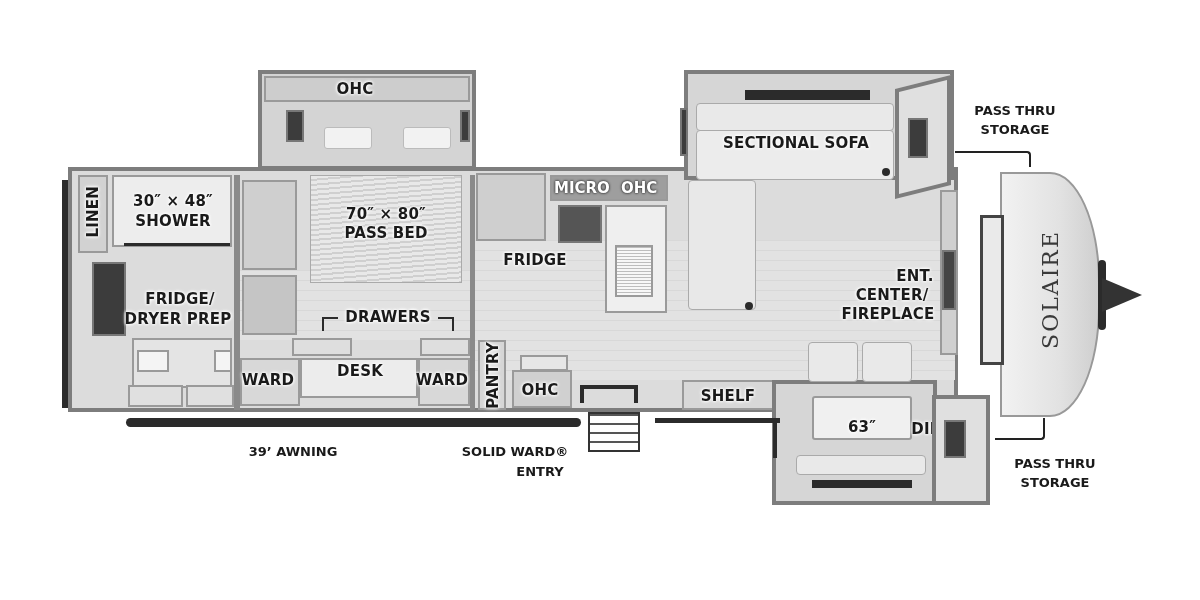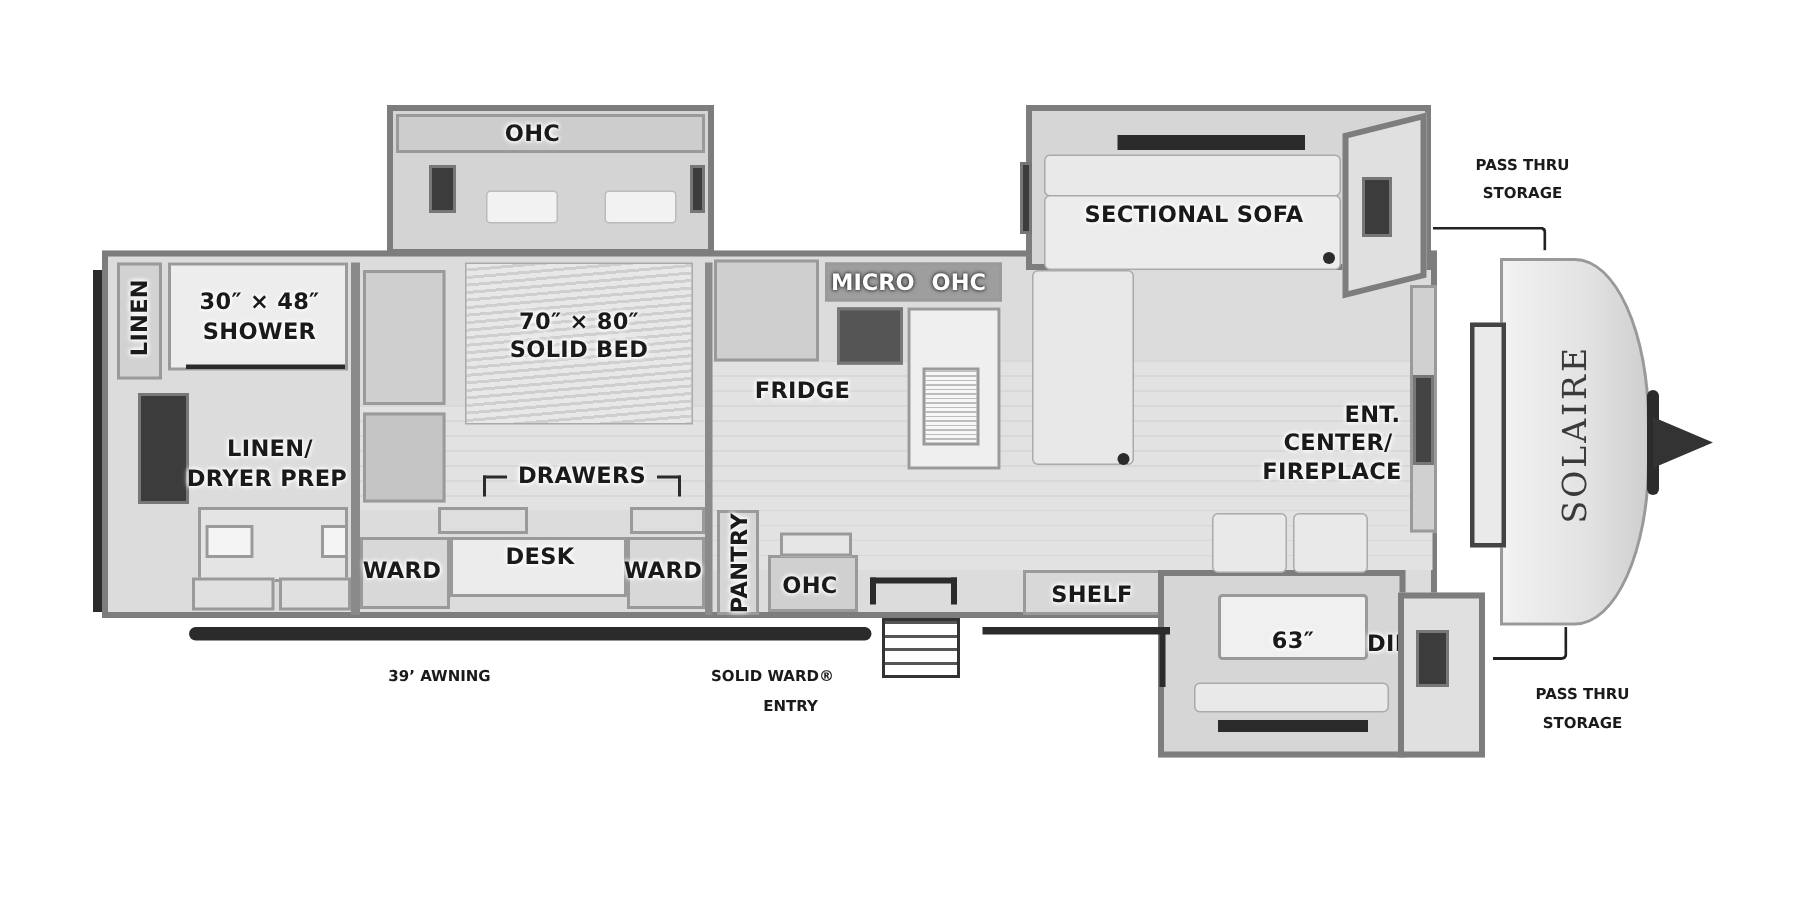--- a/index.html
+++ b/index.html
@@ -3,21 +3,21 @@
 <meta charset="utf-8">
 <style>
   html,body{margin:0;padding:0;background:#fff;}
   body{width:1200px;height:600px;position:relative;overflow:hidden;font-family:"DejaVu Sans",sans-serif;}
   .abs{position:absolute;}
   .wall{background:#8a8a8a;}
   .room{position:absolute;background:#d9d9d9;border:4px solid #7d7d7d;box-sizing:border-box;}
   .floor{position:absolute;background:repeating-linear-gradient(0deg,#e2e2e2 0 9px,#d8d8d8 9px 10px);}
   .cab{position:absolute;background:#cfcfcf;border:2px solid #9a9a9a;box-sizing:border-box;}
   .lbl{position:absolute;font-weight:bold;color:#1a1a1a;font-size:15px;line-height:18px;text-align:center;white-space:nowrap;text-shadow:0 0 3px #fff,0 0 3px #fff,0 0 4px #fff;letter-spacing:0.2px;}
-  .lbl-ext{position:absolute;font-weight:bold;color:#1a1a1a;font-size:10px;line-height:18px;text-align:center;white-space:nowrap;}
+  .lbl-ext{position:absolute;font-weight:bold;color:#1a1a1a;font-size:13px;line-height:18px;text-align:center;white-space:nowrap;}
   .lbl-light{position:absolute;font-weight:bold;color:#fff;font-size:15px;line-height:18px;text-shadow:0 0 3px #333,0 0 2px #333;white-space:nowrap;}
   .vert{writing-mode:vertical-rl;transform:rotate(180deg);}
   .window{position:absolute;background:#3c3c3c;border:2px solid #777;box-sizing:border-box;}
   .cushion{position:absolute;background:#e9e9e9;border:1px solid #aaa;box-sizing:border-box;border-radius:4px;}
   .bed{position:absolute;background:repeating-linear-gradient(175deg,#e8e8e8 0 3px,#cfcfcf 3px 5px);border:1px solid #aaa;box-sizing:border-box;}
   .pillow{position:absolute;background:#f2f2f2;border:1px solid #bbb;border-radius:3px;box-sizing:border-box;}
   .dark{position:absolute;background:#2b2b2b;}
 </style>
 </head>
 <body>
@@ -28,40 +28,40 @@
 <div class="floor" style="left:475px;top:240px;width:480px;height:140px;"></div>
 <div class="floor" style="left:240px;top:270px;width:235px;height:70px;"></div>
 
 <div class="cab" style="left:78px;top:175px;width:30px;height:78px;background:#d2d2d2;"></div>
 <div class="lbl vert" style="left:84px;top:186px;">LINEN</div>
 <div class="cab" style="left:112px;top:175px;width:120px;height:72px;background:#ededed;"></div>
 <div class="dark" style="left:124px;top:243px;width:106px;height:3px;"></div>
 <div class="lbl" style="left:128px;top:192px;width:90px;">30″ × 48″</div>
 <div class="lbl" style="left:128px;top:212px;width:90px;">SHOWER</div>
 <div class="window" style="left:92px;top:262px;width:34px;height:74px;"></div>
-<div class="lbl" style="left:130px;top:290px;width:100px;">LINEN/</div>
+<div class="lbl" style="left:130px;top:290px;width:100px;">FRIDGE/</div>
 <div class="lbl" style="left:118px;top:310px;width:120px;">DRYER PREP</div>
 <div class="cab" style="left:132px;top:338px;width:100px;height:50px;background:#e4e4e4;"></div>
 <div class="cab" style="left:137px;top:350px;width:32px;height:22px;background:#f4f4f4;"></div>
 <div class="cab" style="left:214px;top:350px;width:18px;height:22px;background:#f4f4f4;"></div>
 <div class="cab" style="left:128px;top:385px;width:55px;height:22px;background:#e0e0e0;"></div>
 <div class="cab" style="left:186px;top:385px;width:48px;height:22px;background:#e0e0e0;"></div>
 
 <div class="wall abs" style="left:234px;top:175px;width:6px;height:235px;"></div>
 
 <div class="room" style="left:258px;top:70px;width:218px;height:100px;background:#d4d4d4;"></div>
 <div class="cab" style="left:264px;top:76px;width:206px;height:26px;background:#cdcdcd;"></div>
 <div class="lbl" style="left:330px;top:80px;width:50px;">OHC</div>
 <div class="window" style="left:286px;top:110px;width:18px;height:32px;"></div>
 <div class="window" style="left:460px;top:110px;width:10px;height:32px;"></div>
 <div class="pillow" style="left:324px;top:127px;width:48px;height:22px;"></div>
 <div class="pillow" style="left:403px;top:127px;width:48px;height:22px;"></div>
 <div class="bed" style="left:310px;top:175px;width:152px;height:108px;"></div>
 <div class="lbl" style="left:336px;top:205px;width:100px;">70″ × 80″</div>
-<div class="lbl" style="left:336px;top:224px;width:100px;">SOLID BED</div>
+<div class="lbl" style="left:336px;top:224px;width:100px;">PASS BED</div>
 <div class="cab" style="left:242px;top:180px;width:55px;height:90px;background:#cfcfcf;"></div>
 <div class="cab" style="left:242px;top:275px;width:55px;height:60px;background:#c5c5c5;"></div>
 
 <div class="lbl" style="left:340px;top:308px;width:96px;">DRAWERS</div>
 <div class="dark" style="left:322px;top:317px;width:16px;height:2px;"></div>
 <div class="dark" style="left:322px;top:317px;width:2px;height:14px;"></div>
 <div class="dark" style="left:438px;top:317px;width:16px;height:2px;"></div>
 <div class="dark" style="left:452px;top:317px;width:2px;height:14px;"></div>
 <div class="cab" style="left:292px;top:338px;width:60px;height:18px;background:#dedede;"></div>
 <div class="cab" style="left:420px;top:338px;width:50px;height:18px;background:#dedede;"></div>
@@ -132,21 +132,21 @@
 
 <div class="dark" style="left:1098px;top:260px;width:8px;height:70px;border-radius:4px;"></div>
 <div class="abs" style="left:1102px;top:278px;width:0;height:0;border-top:17px solid transparent;border-bottom:17px solid transparent;border-left:40px solid #333;"></div>
 
 <div class="dark" style="left:126px;top:418px;width:455px;height:9px;border-radius:5px;"></div>
 <div class="dark" style="left:655px;top:418px;width:125px;height:5px;"></div>
 <div class="dark" style="left:773px;top:418px;width:4px;height:40px;"></div>
 
 <div class="lbl-ext" style="left:228px;top:443px;width:130px;">39’ AWNING</div>
 <div class="lbl-ext" style="left:450px;top:443px;width:130px;">SOLID WARD®</div>
-<div class="lbl-ext" style="left:492px;top:463px;width:70px;">ENTRY</div>
+<div class="lbl-ext" style="left:505px;top:463px;width:70px;">ENTRY</div>
 
 <div class="lbl-ext" style="left:960px;top:102px;width:110px;">PASS THRU</div>
 <div class="lbl-ext" style="left:960px;top:121px;width:110px;">STORAGE</div>
 <div class="abs" style="left:955px;top:151px;width:74px;height:14px;border-top:2px solid #222;border-right:2px solid #222;border-radius:0 4px 0 0;"></div>
 
 <div class="lbl-ext" style="left:1000px;top:455px;width:110px;">PASS THRU</div>
 <div class="lbl-ext" style="left:1000px;top:474px;width:110px;">STORAGE</div>
 <div class="abs" style="left:995px;top:418px;width:48px;height:20px;border-bottom:2px solid #222;border-right:2px solid #222;border-radius:0 0 4px 0;"></div>
 
 </body></html>

